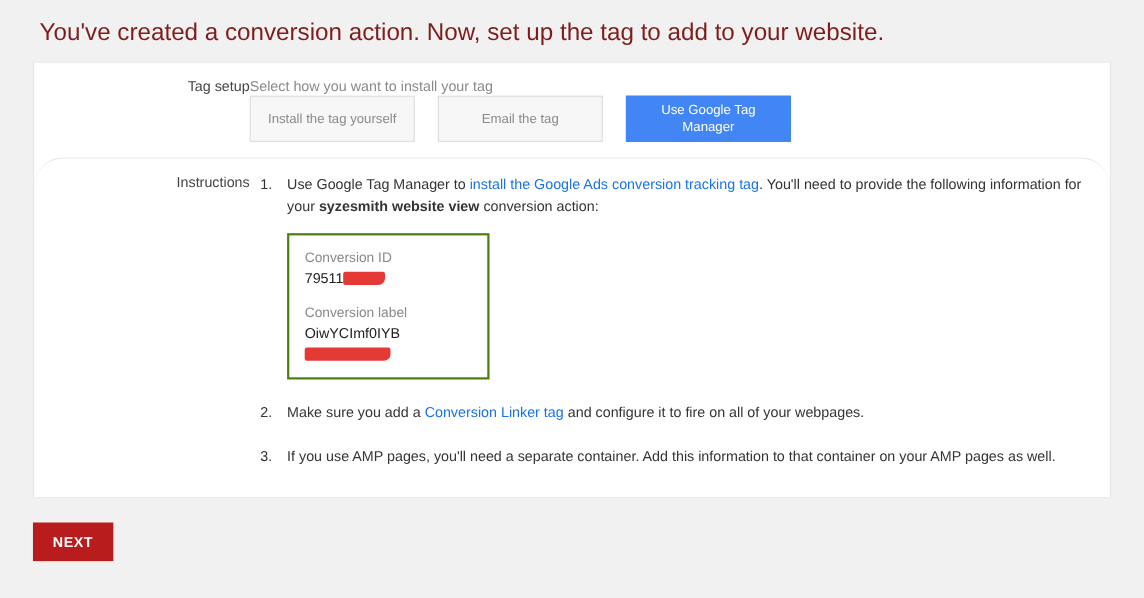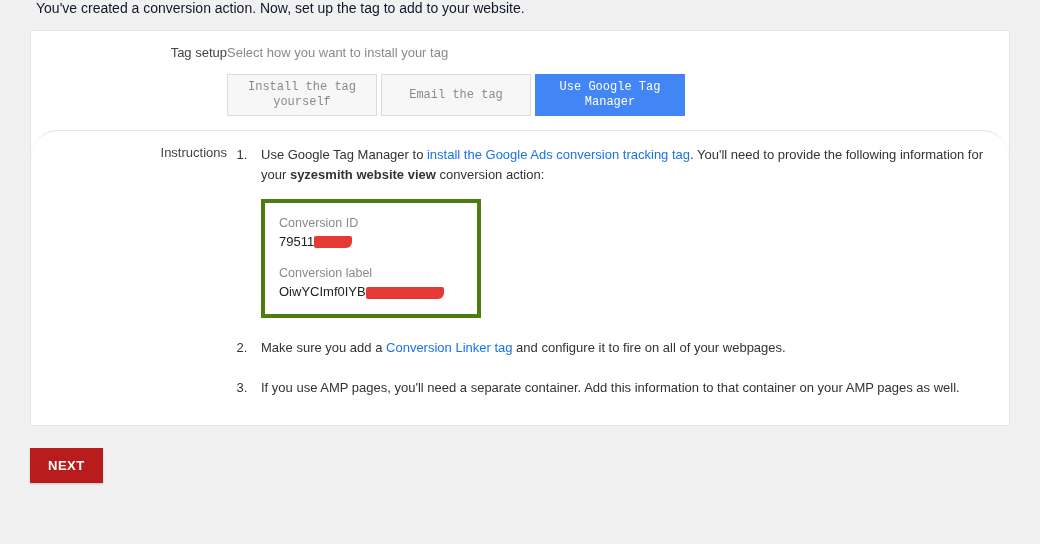--- a/index.html
+++ b/index.html
@@ -10,23 +10,23 @@
     font-size: 13px;
     color: #333;
   }
   .page {
     width: 1040px;
     min-height: 544px;
     box-sizing: border-box;
     padding: 0 0 40px 0;
   }
   .heading {
-    font-size: 14px;
-    color: #0f172a;
-    padding: 0 30px 14px 36px;
+    font-size: 22px;
+    color: #7f1d1d;
+    padding: 16px 30px 14px 36px;
   }
   .card {
     background: #fff;
     border: 1px solid #e5e5e5;
     margin: 0 30px;
   }
   .row {
     display: flex;
     padding: 14px 18px;
   }
@@ -39,26 +39,25 @@
     color: #444;
     font-size: 13px;
     text-align: right;
   }
   .content-col {
     flex: 1 1 auto;
   }
   .helper {
     color: #8a8a8a;
     font-size: 13px;
-    margin-bottom: 14px;
+    margin-bottom: 1px;
   }
   .tabs {
     display: flex;
-    gap: 4px;
-    font-family: Liberation Mono, monospace;
+    gap: 21px;
   }
   .tab {
     width: 150px;
     height: 42px;
     border: 1px solid #dcdcdc;
     background: #f7f7f7;
     color: #8a8a8a;
     font-size: 12px;
     display: flex;
     align-items: center;
@@ -81,24 +80,24 @@
     font-size: 13px;
     line-height: 1.55;
   }
   ol.steps > li {
     margin-bottom: 20px;
     padding-left: 10px;
   }
   ol.steps > li:last-child { margin-bottom: 7px; }
   a.link { color: #1a73e8; text-decoration: none; }
   .conv-box {
-    border: 4px solid #4d7c0f;
+    border: 2px solid #4d7c0f;
     padding: 12px 14px;
     margin: 14px 0 4px 0;
-    width: 220px;
+    width: 184px;
     box-sizing: border-box;
     line-height: 1.4;
   }
   .conv-title { color: #8a8a8a; font-size: 12.5px; }
   .conv-val { color: #222; font-size: 13px; display: inline-block; vertical-align: middle; }
   .redact {
     display: inline-block;
     background: #e53935;
     height: 12px;
     vertical-align: middle;

